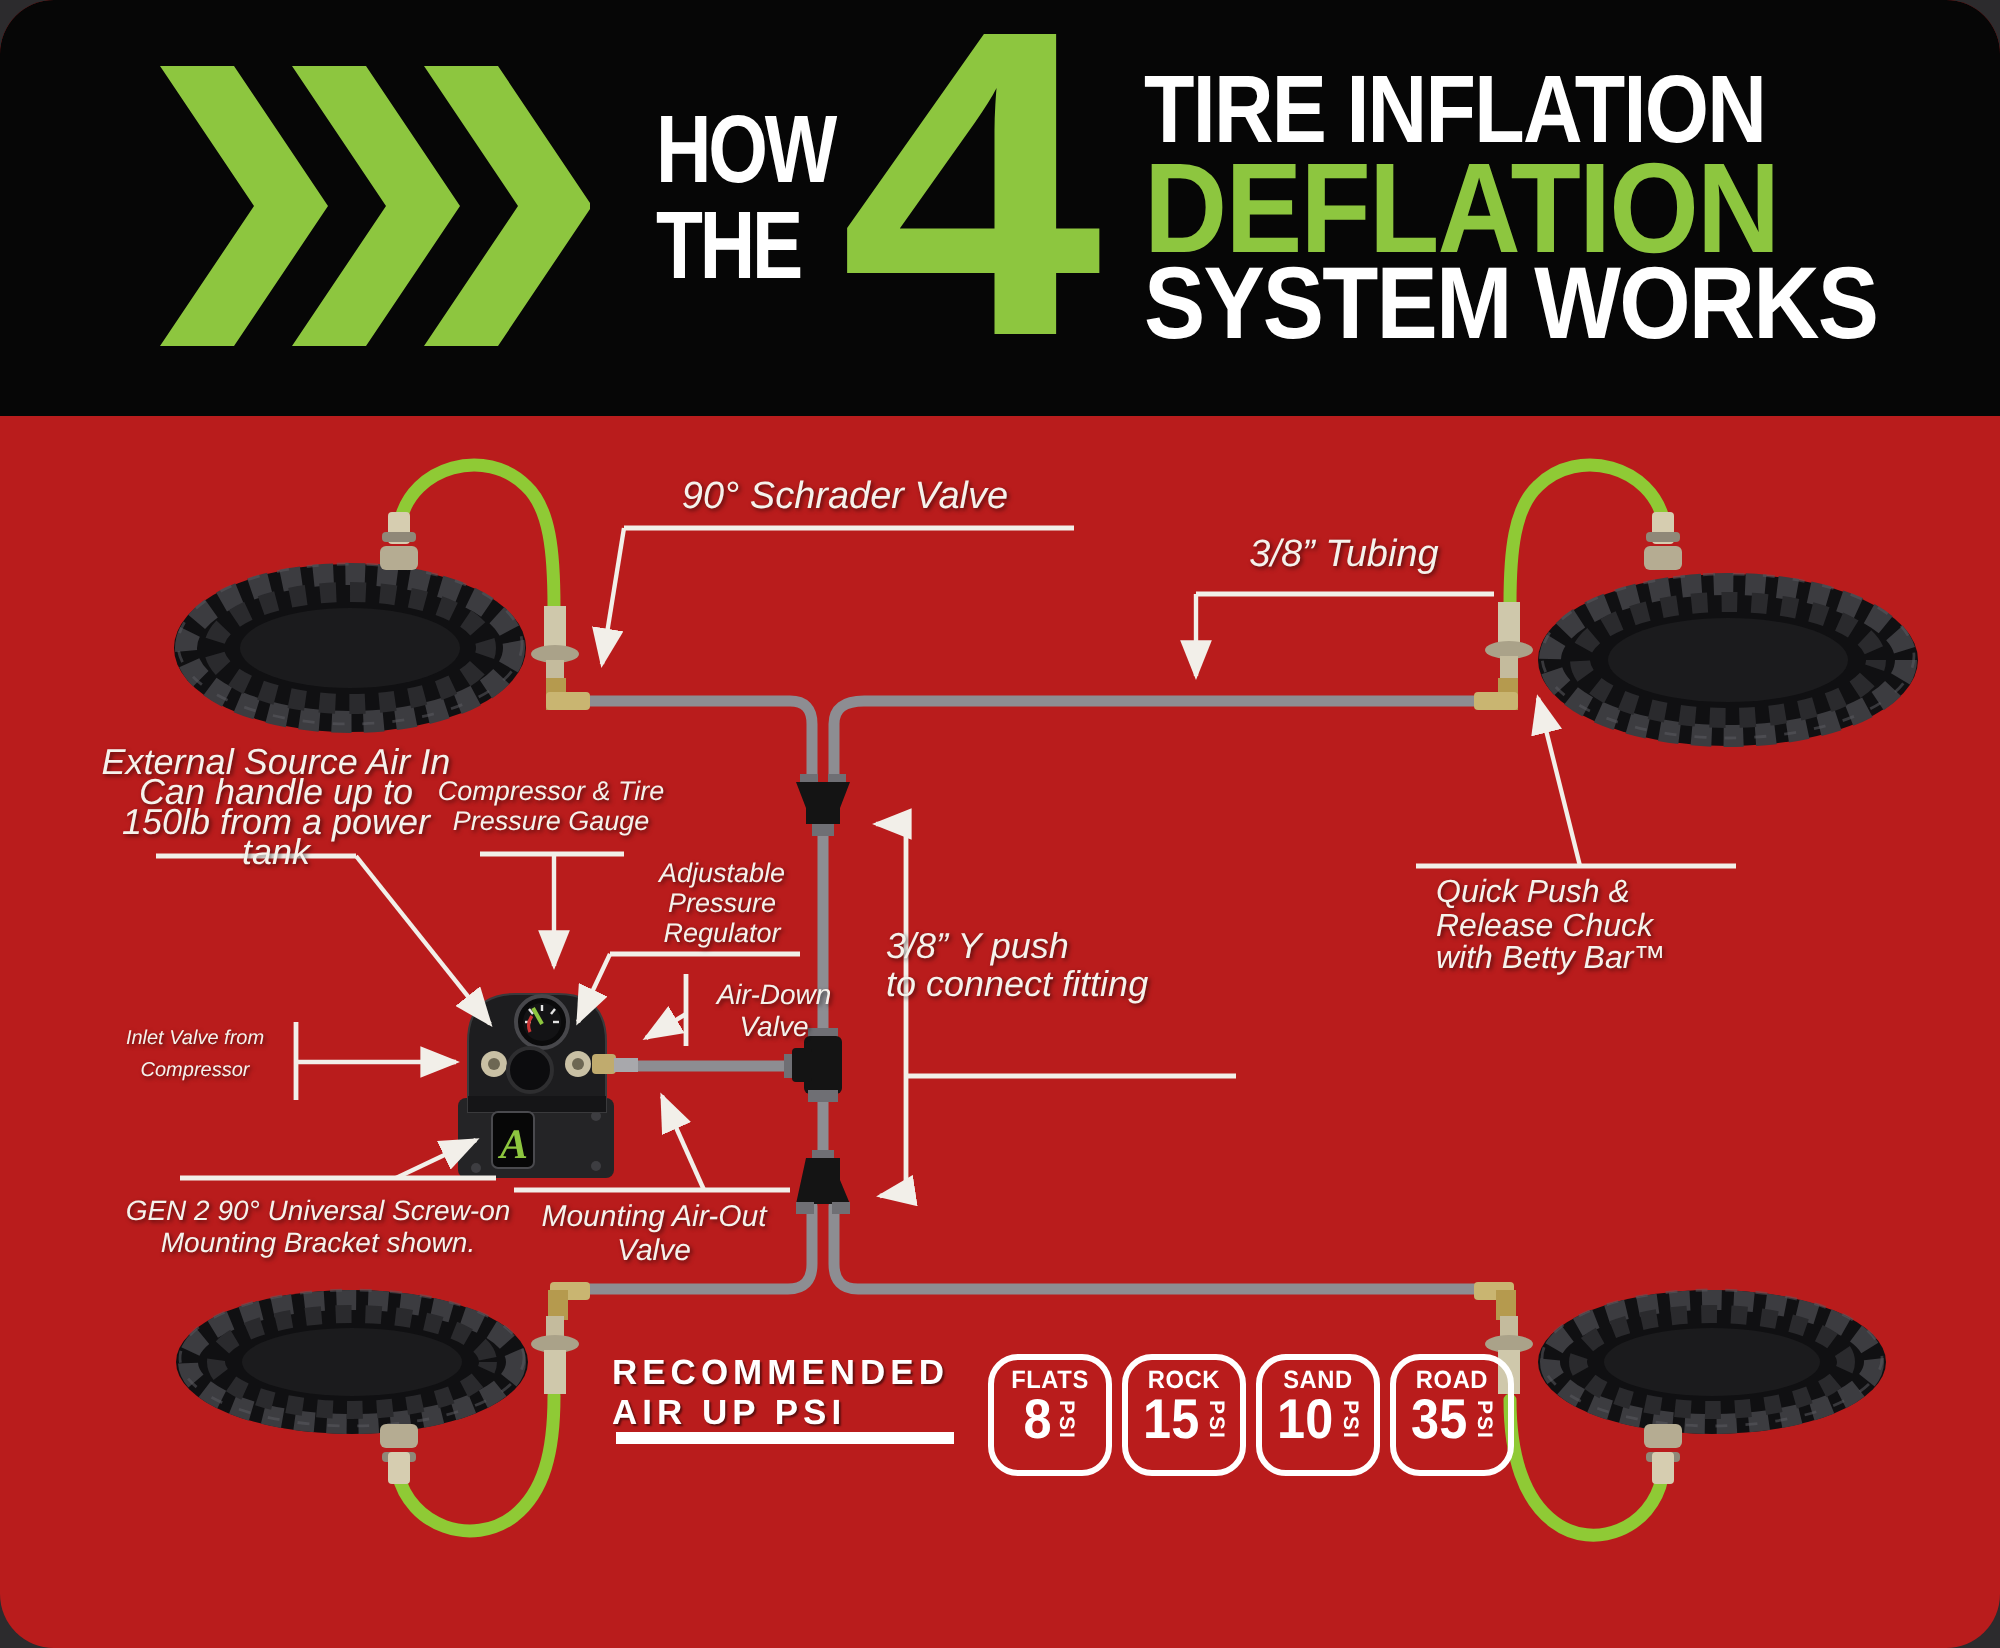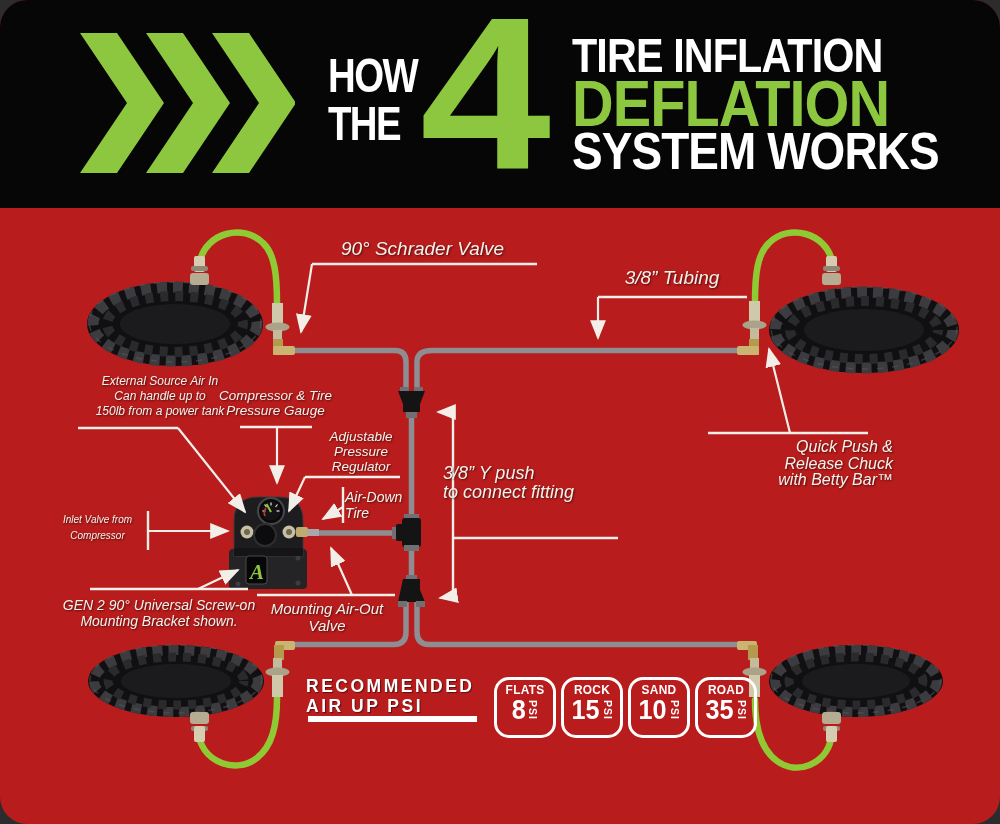--- a/index.html
+++ b/index.html
@@ -16,32 +16,32 @@
   .t1{color:#fff;font-weight:bold;font-size:48px;line-height:44px;letter-spacing:-1px;
       transform:scaleX(.86);transform-origin:left top;white-space:nowrap;}
   .t2{color:#8dc63f;font-weight:bold;font-size:64px;line-height:52px;letter-spacing:-1px;
       transform:scaleX(.9);transform-origin:left top;white-space:nowrap;}
   .t3{color:#fff;font-weight:bold;font-size:51px;line-height:44px;letter-spacing:-1px;
       transform:scaleX(.9);transform-origin:left top;white-space:nowrap;}
   
   .diagram-svg{position:absolute;left:0;top:0;z-index:1;}
   .lbl{position:absolute;z-index:2;color:#f5f2ec;font-weight:normal;font-style:italic;
        text-shadow:1px 1px 2px rgba(0,0,0,.55);}
-  .ctr{text-align:center;} .rgt{text-align:left;}
+  .ctr{text-align:center;} .rgt{text-align:center;padding-left:10px;}
   .lbl-schrader{left:305px;top:238px;width:235px;font-size:19px;}
   .lbl-tubing{left:596px;top:267px;width:152px;font-size:19px;}
-  .lbl-external{left:70px;top:374px;width:180px;font-size:12px;line-height:15px;}
+  .lbl-external{left:48px;top:374px;width:180px;font-size:18px;line-height:15px;}
   .lbl-compressor{left:213px;top:388px;width:125px;font-size:13.5px;line-height:15px;}
   .lbl-adjustable{left:320px;top:429px;width:82px;font-size:13.5px;line-height:15px;}
   .lbl-airdown{left:345px;top:489px;width:64px;font-size:14px;line-height:16px;}
   .lbl-inlet{left:45px;top:512px;width:105px;font-size:10px;line-height:16px;}
   .lbl-gen2{left:60px;top:597px;width:198px;font-size:14px;line-height:16px;}
   .lbl-deflation{left:253px;top:600px;width:148px;font-size:15px;}
   .lbl-ypush{left:443px;top:464px;width:200px;font-size:18px;line-height:19px;}
-  .lbl-quick{left:718px;top:439px;width:175px;font-size:16px;line-height:16.5px;text-align:right;}
+  .lbl-quick{left:718px;top:439px;width:175px;font-size:16px;line-height:16.5px;}
   
   .rec{position:absolute;left:306px;top:676px;z-index:2;color:#fff;font-weight:bold;
        font-size:17.5px;line-height:20px;letter-spacing:2.5px;text-shadow:1px 1px 1px rgba(0,0,0,.5);}
   .badges{position:absolute;left:494px;top:677px;z-index:2;display:flex;gap:5px;}
   .badge{width:62px;height:61px;border:3.5px solid #fff;border-radius:15px;box-sizing:border-box;
          color:#fff;overflow:hidden;}
   .badge .terrain{text-align:center;font-size:12.5px;font-weight:bold;margin-top:3px;
                   letter-spacing:.3px;transform:scaleX(.95);}
   .valrow{display:flex;align-items:center;justify-content:center;margin-top:-1px;}
   .val{font-size:28px;font-weight:bold;line-height:28px;transform:scaleX(.9);}
@@ -275,21 +275,21 @@
   </div>
 
   <div class="lbl lbl-adjustable ctr">
     <div>Adjustable</div>
     <div>Pressure</div>
     <div>Regulator</div>
   </div>
 
   <div class="lbl lbl-airdown rgt">
     <div>Air-Down</div>
-    <div>Tire</div>
+    <div>Valve</div>
   </div>
 
   <div class="lbl lbl-inlet ctr">
     <div>Inlet Valve from</div>
     <div>Compressor</div>
   </div>
 
   <div class="lbl lbl-gen2 ctr">
     <div>GEN 2 90° Universal Screw-on</div>
     <div>Mounting Bracket shown.</div>

